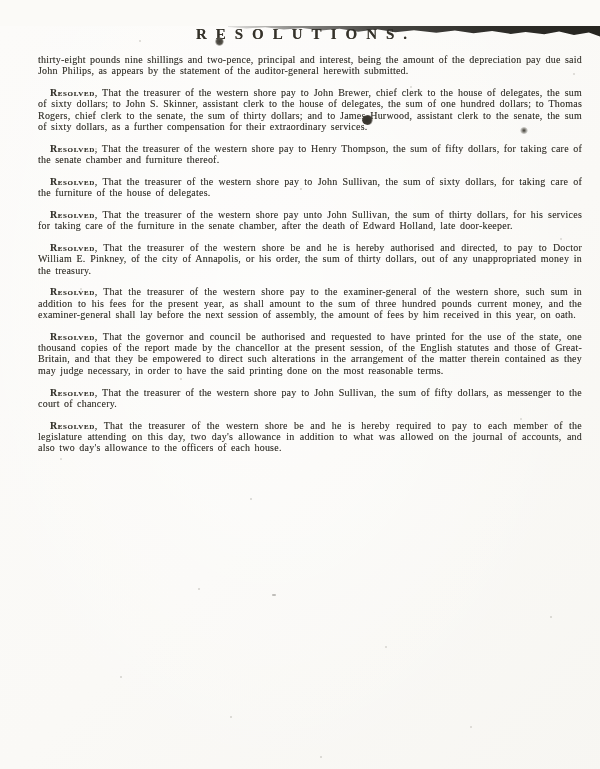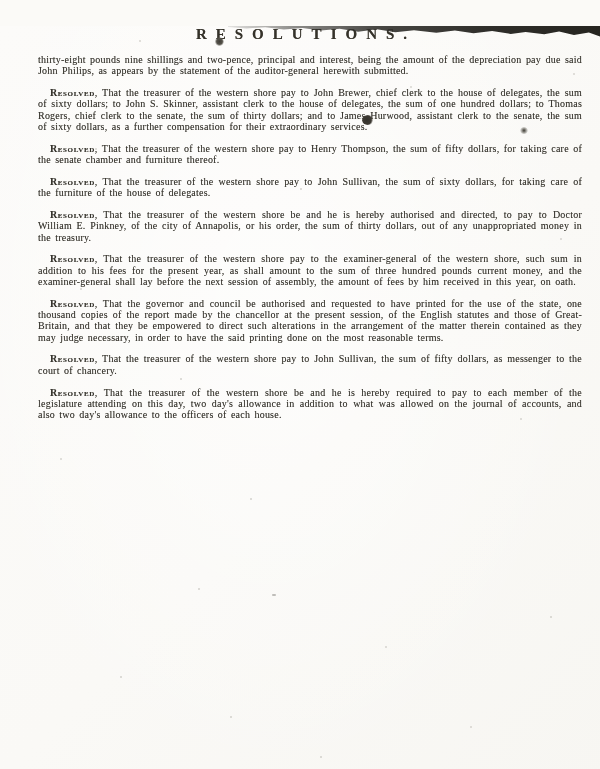--- a/index.html
+++ b/index.html
@@ -97,20 +97,21 @@
   <div class="blot blot-brewer"></div>
   <div class="blot blot-sum"></div>
 
   <h1 class="title">RESOLUTIONS.</h1>
 
   <div class="content">
     <p class="para no-indent"><span class="lead"></span><span>thirty-eight pounds nine shillings and two-pence, principal and interest, being the amount of the depreciation pay due said John Philips, as appears by the statement of the auditor-general herewith submitted.</span></p>
     <p class="para"><span class="lead">Resolved</span><span>, That the treasurer of the western shore pay to John Brewer, chief clerk to the house of delegates, the sum of sixty dollars; to John S. Skinner, assistant clerk to the house of delegates, the sum of one hundred dollars; to Thomas Rogers, chief clerk to the senate, the sum of thirty dollars; and to James Hurwood, assistant clerk to the senate, the sum of sixty dollars, as a further compensation for their extraordinary services.</span></p>
     <p class="para"><span class="lead">Resolved</span><span>, That the treasurer of the western shore pay to Henry Thompson, the sum of fifty dollars, for taking care of the senate chamber and furniture thereof.</span></p>
     <p class="para"><span class="lead">Resolved</span><span>, That the treasurer of the western shore pay to John Sullivan, the sum of sixty dollars, for taking care of the furniture of the house of delegates.</span></p>
+    <p class="para"><span class="lead">Resolved</span><span>, That the treasurer of the western shore pay unto John Sullivan, the sum of thirty dollars, for his services for taking care of the furniture in the senate chamber, after the death of Edward Holland, late door-keeper.</span></p>
     <p class="para"><span class="lead">Resolved</span><span>, That the treasurer of the western shore be and he is hereby authorised and directed, to pay to Doctor William E. Pinkney, of the city of Annapolis, or his order, the sum of thirty dollars, out of any unappropriated money in the treasury.</span></p>
     <p class="para"><span class="lead">Resolved</span><span>, That the treasurer of the western shore pay to the examiner-general of the western shore, such sum in addition to his fees for the present year, as shall amount to the sum of three hundred pounds current money, and the examiner-general shall lay before the next session of assembly, the amount of fees by him received in this year, on oath.</span></p>
     <p class="para"><span class="lead">Resolved</span><span>, That the governor and council be authorised and requested to have printed for the use of the state, one thousand copies of the report made by the chancellor at the present session, of the English statutes and those of Great-Britain, and that they be empowered to direct such alterations in the arrangement of the matter therein contained as they may judge necessary, in order to have the said printing done on the most reasonable terms.</span></p>
     <p class="para"><span class="lead">Resolved</span><span>, That the treasurer of the western shore pay to John Sullivan, the sum of fifty dollars, as messenger to the court of chancery.</span></p>
     <p class="para"><span class="lead">Resolved</span><span>, That the treasurer of the western shore be and he is hereby required to pay to each member of the legislature attending on this day, two day's allowance in addition to what was allowed on the journal of accounts, and also two day's allowance to the officers of each house.</span></p>
   </div>
 
   <div class="speck" style="left:139px; top:14px; width:2px; height:2px;"></div>
   <div class="speck" style="left:410px; top:60px; width:2px; height:2px;"></div>
   <div class="speck" style="left:573px; top:47px; width:2px; height:2px;"></div>

